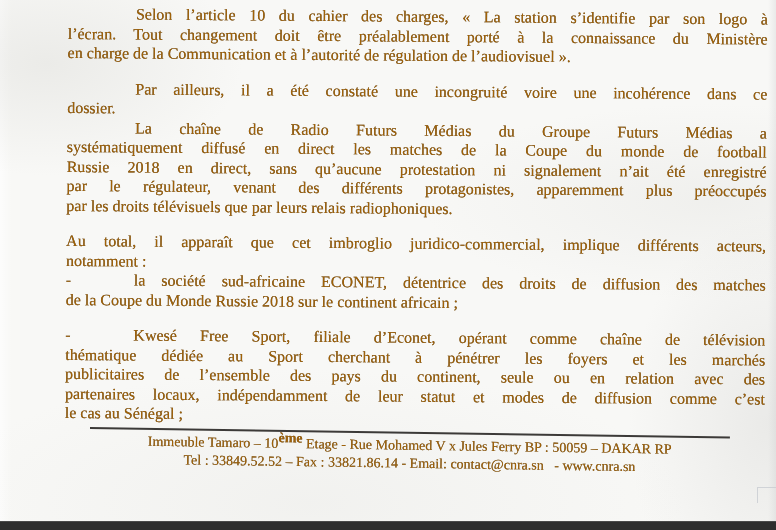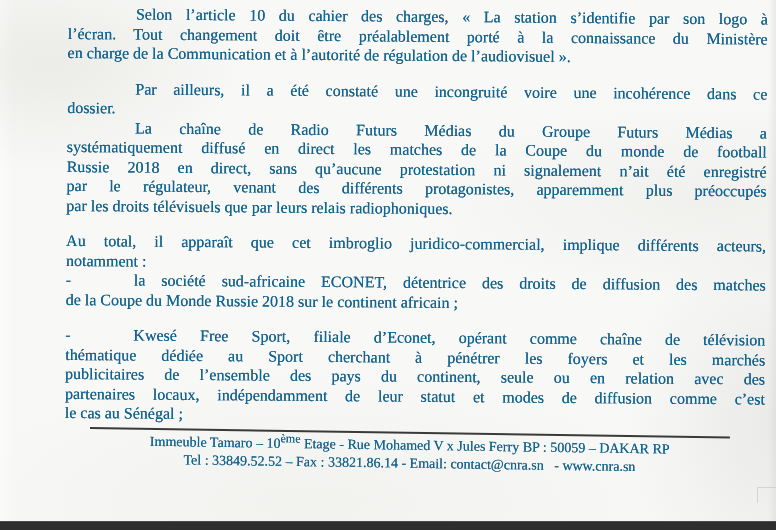--- a/index.html
+++ b/index.html
@@ -56,44 +56,45 @@
     font-size: 14px; line-height: 18px;
     text-align: center;
     text-shadow: 0 0 0.5px rgba(32,30,27,0.7);
   }
   .footer-rule {
     border: 0;
     border-top: 2px solid #3c3a38;
     margin: 0 0 3px 0;
   }
   .footer-sup {
-    font-size: 12px;
+    font-size: 14px;
     vertical-align: super;
     line-height: 0;
+    font-weight: bold;
   }
   .scan-artifact {
     position: absolute;
     left: 757px; top: 487px;
     width: 20px; height: 15px;
     border-top: 1px solid #c9cdd2;
     border-left: 1px solid #c9cdd2;
     opacity: 0.8;
   }
   .bottom-bar {
     position: absolute;
     left: 0; bottom: 0;
     width: 776px; height: 8px;
     background: #2e2e2e;
     border-top: 1px solid #4a4a4a;
   }
 </style>
 </head>
 <body>
 
-<div class="page" style="background: rgb(248, 248, 246); color: #0369a1;">
+<div class="page" style="background: rgb(248, 248, 246); color: #a16207;">
 
   <div class="doc-body">
       <div class="para">
         <div class="ln ln-indent">Selon l’article 10 du cahier des charges, « La station s’identifie par son logo à</div>
         <div class="ln">l’écran. Tout changement doit être préalablement porté à la connaissance du Ministère</div>
         <div class="ln ln-last">en charge de la Communication et à l’autorité de régulation de l’audiovisuel ».</div>
       </div>
       <div class="para gap-before">
         <div class="ln ln-indent">Par ailleurs, il a été constaté une incongruité voire une incohérence dans ce</div>
         <div class="ln ln-last">dossier.</div>

